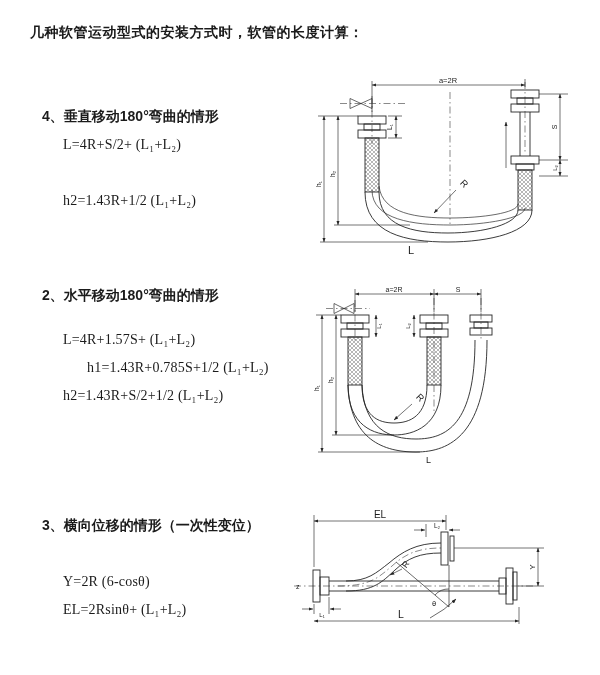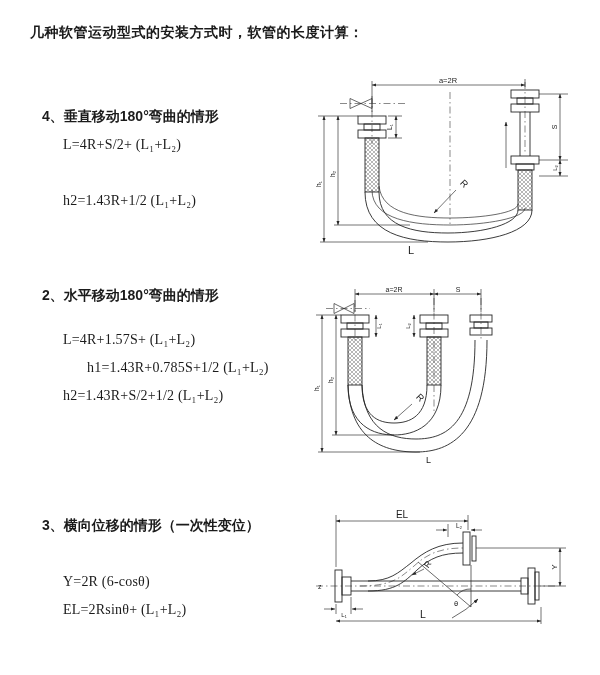--- a/index.html
+++ b/index.html
@@ -220,21 +220,21 @@
 
       <g>
         <line class="dim" x1="102" y1="122" x2="84" y2="138" marker-end="url(#ar2)"></line>
         <text transform="translate(108,118) rotate(45)" text-anchor="middle" font-size="9.5">R</text>
       </g>
 
       <text x="116" y="181" font-size="9">L</text>
     </svg>
   </div>
 
-  <div class="diagram" style="left:308px;top:507px;width:290px;height:140px;">
+  <div class="diagram" style="left:286px;top:507px;width:290px;height:140px;">
     <svg width="290" height="140" viewBox="0 0 290 140">
       <defs>
         <marker id="ar3" viewBox="0 0 7 5" markerWidth="7" markerHeight="5" refX="6.6" refY="2.5" orient="auto-start-reverse">
           <path d="M0,0 L7,2.5 L0,5 Z" fill="#262626"></path>
         </marker>
       </defs>
 
       <g>
         <line class="dash" x1="8" y1="79" x2="248" y2="79"></line>
         <path class="dash" d="M52,79 C85,79 93,70 106,59 C119,47 132,41 155,41"></path>

